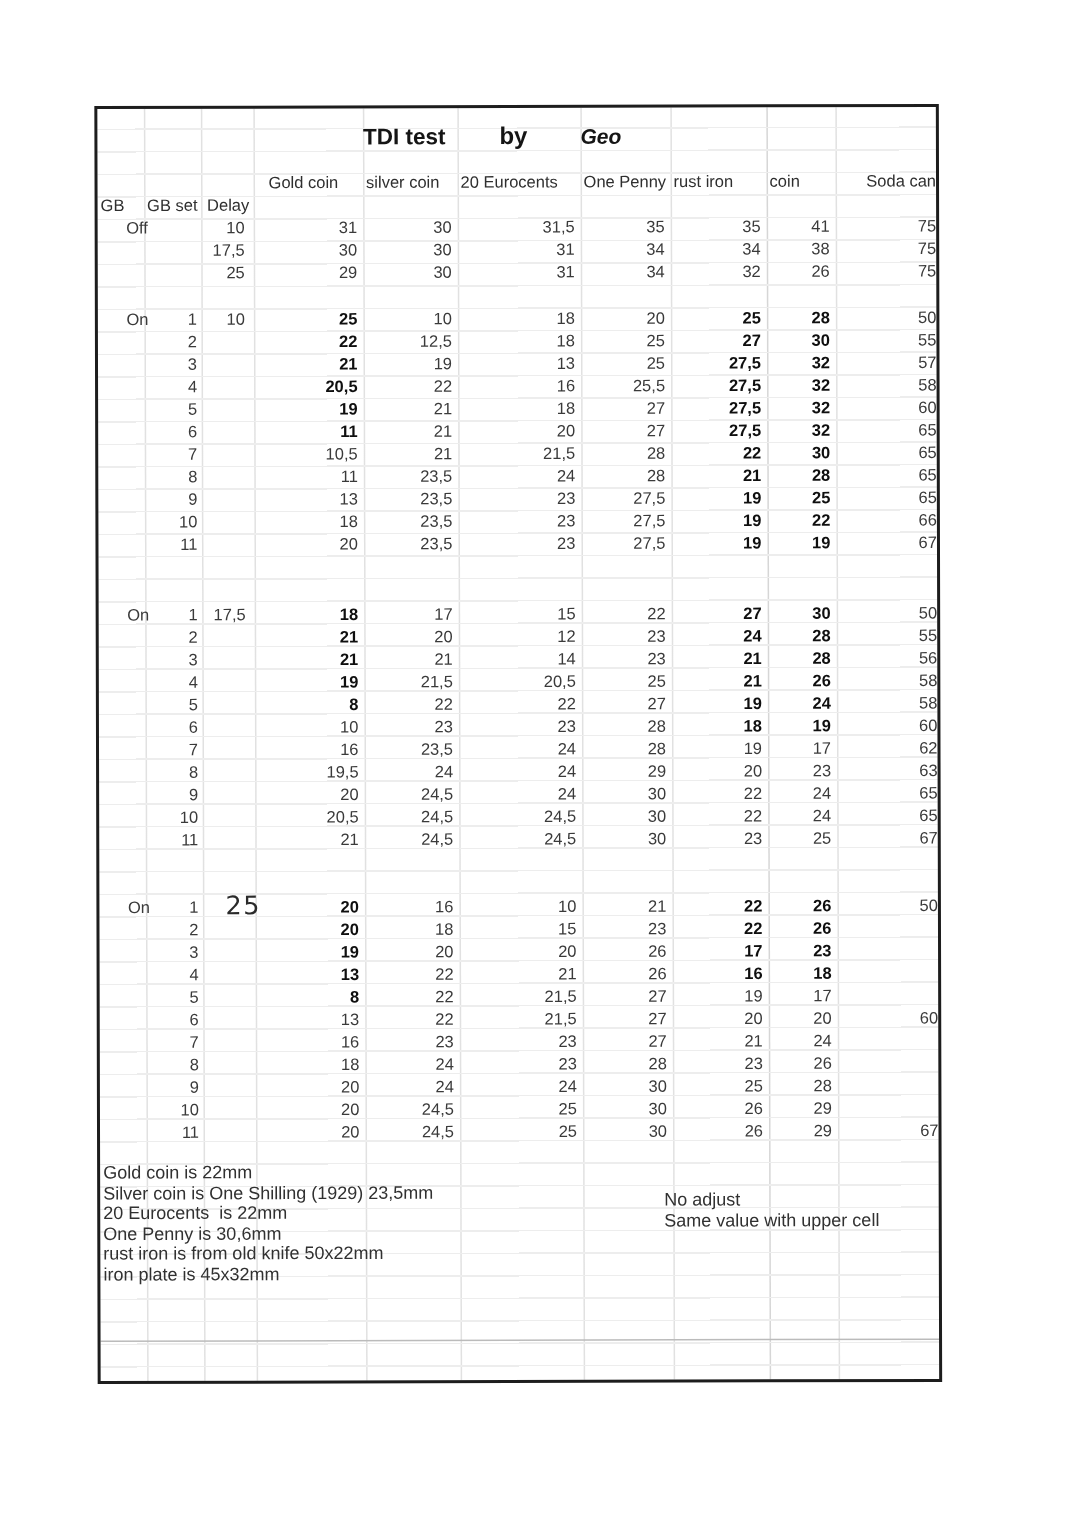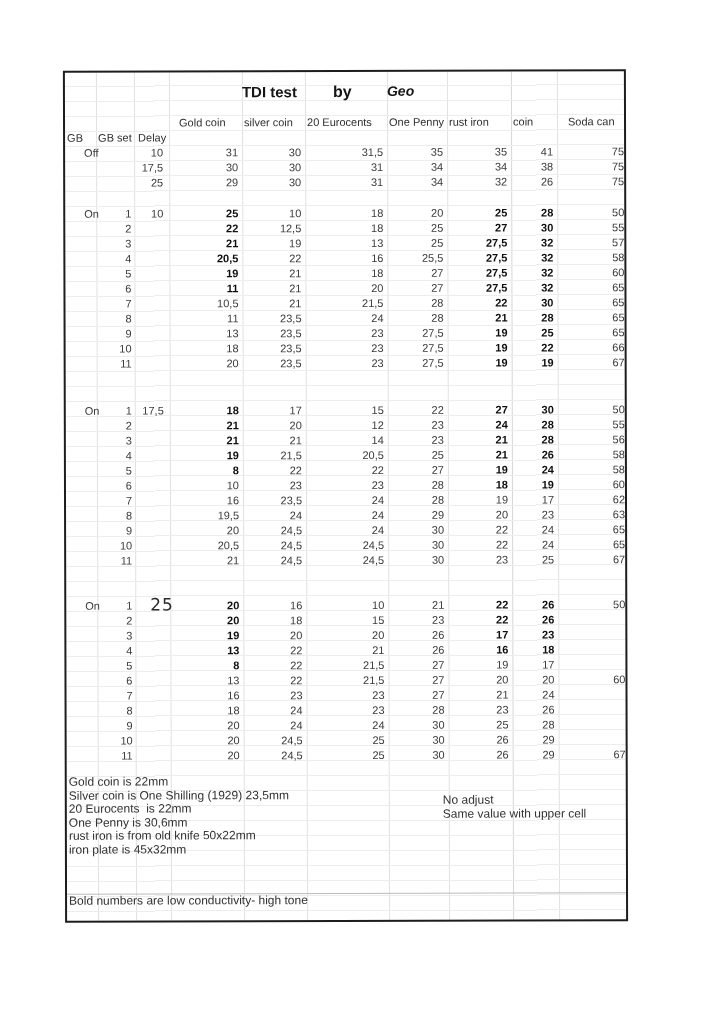--- a/index.html
+++ b/index.html
@@ -20,21 +20,21 @@
        background-size:100% 100%,100% 1px,1px 100%,1px 100%,1px 100%,1px 100%,1px 100%,1px 100%,1px 100%,1px 100%,1px 100%;
        background-position:0 -1px,0 821px,31px 0,69px 0,104px 0,177px 0,240px 0,322px 0,382px 0,446px 0,492px 0;}
   .row{position:relative;display:flex;height:15px;line-height:15px;font-size:11px;}
   .cell{flex:none;box-sizing:border-box;text-align:right;padding-right:4px;white-space:nowrap;overflow:visible;}
   .c0{width:31px;text-align:center;padding-left:19px;padding-right:0;}
   .c1{width:38px;padding-right:3px;}
   .c2{width:35px;padding-right:6px;}
   .w3{width:73px;}.w4{width:63px;}.w5{width:82px;}.w6{width:60px;}
   .w7{width:64px;}.w8{width:46px;}.w9{width:71px;}
   .hdr{text-align:left;padding-left:2px;color:#2f2f2f;}
-  .hdr.pl10{padding-left:10px;}.hdr.pl11{padding-left:11px;}
+  .hdr.pl10{padding-left:10px;}.hdr.pl11{padding-left:11px;text-align:right;}
   .b{font-weight:bold;color:#0f0f0f;}
   .tblock{position:absolute;left:0;}
   .title-bar{position:absolute;left:0;top:11px;width:100%;height:18px;}
   .title-bar span{position:absolute;font-weight:bold;color:#151515;}
   .t1{left:177px;font-size:15px;}
   .t2{left:268px;font-size:16px;}
   .t3{left:322px;font-size:14px;font-style:italic;}
   .delay-large{font-size:17px;line-height:17px;text-align:left;padding-left:15px;padding-right:0;
        letter-spacing:1px;color:#2a2a2a;font-family:"DejaVu Sans",sans-serif;font-weight:400;position:relative;top:-2px;}
   .note{position:absolute;font-size:12px;color:#313131;white-space:pre;line-height:13.5px;height:13.5px;}
@@ -514,15 +514,14 @@
   <div class="note nleft" style="top:703px">Gold coin is 22mm</div>
   <div class="note nleft" style="top:716.5px">Silver coin is One Shilling (1929) 23,5mm</div>
   <div class="note nleft" style="top:730px">20 Eurocents  is 22mm</div>
   <div class="note nleft" style="top:743.5px">One Penny is 30,6mm</div>
   <div class="note nleft" style="top:757px">rust iron is from old knife 50x22mm</div>
   <div class="note nleft" style="top:770.5px">iron plate is 45x32mm</div>
 
   <div class="note" style="left:376px;top:722px">No adjust</div>
   <div class="note" style="left:376px;top:735.5px">Same value with upper cell</div>
 
-  <div class="note nleft" style="top:821.5px">Bold numbers are low conductivity- high tone</div>
 
 </div>
 
 </body></html>

